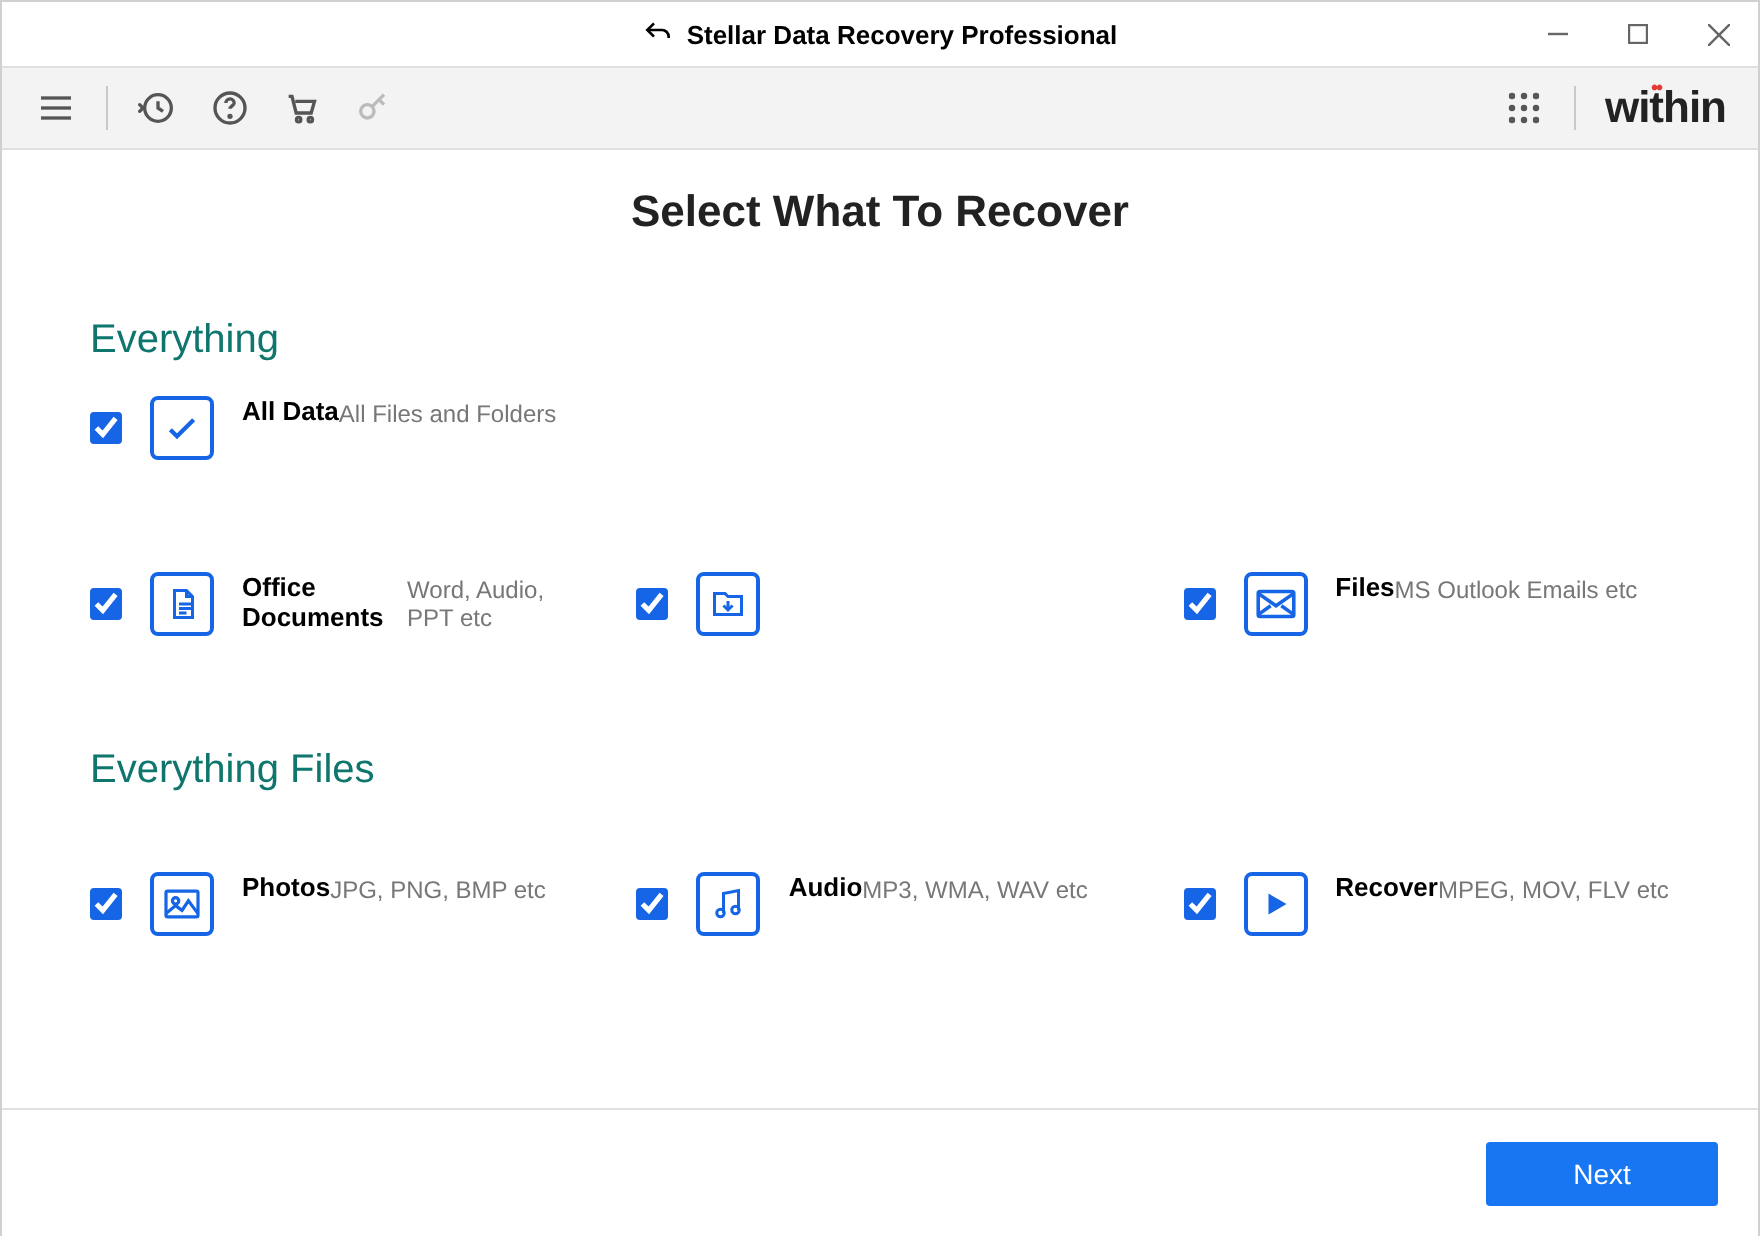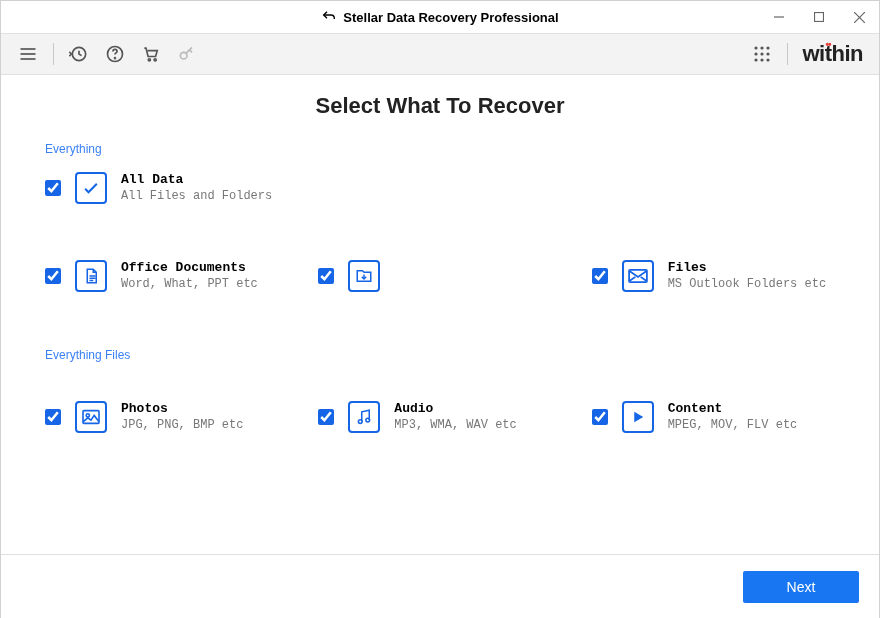--- a/index.html
+++ b/index.html
@@ -8,28 +8,28 @@
   .titlebar .title-group { display: flex; align-items: center; gap: 6px; }
   .titlebar .title-text { font-size: 13px; font-weight: 600; color: #000; }
   .win-controls { position: absolute; right: 0; top: 0; height: 32px; display: flex; align-items: center; }
   .win-btn { width: 40px; height: 32px; display: flex; align-items: center; justify-content: center; color: #555; }
   .toolbar { height: 42px; background: #f3f3f3; border-top: 1px solid #e0e0e0; border-bottom: 1px solid #e0e0e0; display: flex; align-items: center; padding: 0 16px; justify-content: space-between; }
   .toolbar-left { display: flex; align-items: center; gap: 14px; }
   .toolbar-right { display: flex; align-items: center; gap: 14px; }
   .tool-icon { width: 22px; height: 22px; display: flex; align-items: center; justify-content: center; color: #555; }
   .tool-sep { width: 1px; height: 22px; background: #c8c8c8; }
   .content { padding: 18px 44px 0 44px; }
-  .heading { text-align: center; font-size: 22px; font-weight: 600; color: #222; margin-bottom: 23px; }
-  .section-title { font-size: 12px; color: #3b82f6; margin-bottom: 16px; }
+  .heading { text-align: center; font-size: 22px; font-weight: 600; color: #222; margin-bottom: 40px; }
+  .section-title { font-size: 20px; color: #0f766e; margin-bottom: 16px; }
   .row3 { display: grid; grid-template-columns: repeat(3, 1fr); gap: 12px 30px; margin-bottom: 56px; margin-top: 39px; }
   .single { margin-bottom: 56px; }
   .opt { display: flex; align-items: flex-start; gap: 14px; }
   .chk { width: 16px; height: 16px; accent-color: #1565e6; margin-top: 8px; flex-shrink: 0; }
   .iconbox { width: 32px; height: 32px; border: 2px solid #1565e6; border-radius: 4px; display: flex; align-items: center; justify-content: center; flex-shrink: 0; color: #1565e6; }
-  .opt-text { display: flex; flex-direction: column; padding-top: 0; font-family: Liberation Mono, monospace; }
+  .opt-text { display: flex; padding-top: 0; }
   .opt-title { font-size: 13px; font-weight: 600; color: #000; }
   .opt-sub { font-size: 12px; color: #777; margin-top: 2px; }
   .footer { position: absolute; bottom: 0; left: 1px; right: 1px; height: 64px; border-top: 1px solid #e0e0e0; display: flex; align-items: center; justify-content: flex-end; padding: 16px 20px; background:#fff; }
   .next-btn { background: #1976f2; color: #fff; border: none; width: 116px; height: 32px; font-size: 14px; border-radius: 2px; cursor: pointer; }
   .logo { font-size: 22px; font-weight: 600; color: #222; letter-spacing: -0.5px; position: relative; }
   .logo .dots { position: absolute; top: -2px; left: 38%; font-size: 10px; color: #e53935; letter-spacing: -1px; }
   svg { display: block; }
 </style>
 </head>
 <body>
@@ -147,21 +147,21 @@
         <svg width="18" height="20" viewBox="0 0 24 24" fill="none" stroke="#1565e6" stroke-width="2">
             <path d="M7 3h8l4 4v14H7z"></path>
             <path d="M15 3v4h4"></path>
             <line x1="10" y1="12" x2="18" y2="12"></line>
             <line x1="10" y1="15" x2="18" y2="15"></line>
             <line x1="10" y1="18" x2="15" y2="18"></line>
           </svg>
       </div>
       <div class="opt-text">
         <span class="opt-title">Office Documents</span>
-        <span class="opt-sub">Word, What, PPT etc</span>
+        <span class="opt-sub">Word, Audio, PPT etc</span>
       </div>
     </div>
     <div class="opt">
       <input type="checkbox" class="chk" checked="" style="">
       <div class="iconbox">
         <svg width="20" height="18" viewBox="0 0 24 24" fill="none" stroke="#1565e6" stroke-width="2">
             <path d="M3 7V5h7l2 2h9v12H3z"></path>
             <path d="M12 10v6"></path>
             <path d="M9 13l3 3 3-3"></path>
           </svg>
@@ -171,21 +171,21 @@
       <input type="checkbox" class="chk" checked="" style="">
       <div class="iconbox">
         <svg width="22" height="16" viewBox="0 0 24 18" fill="none" stroke="#1565e6" stroke-width="2">
             <rect x="2" y="2" width="20" height="14" rx="1"></rect>
             <path d="M2 3l10 7L22 3"></path>
             <path d="M2 15l7-5M22 15l-7-5"></path>
           </svg>
       </div>
       <div class="opt-text">
         <span class="opt-title">Files</span>
-        <span class="opt-sub">MS Outlook Folders etc</span>
+        <span class="opt-sub">MS Outlook Emails etc</span>
       </div>
     </div>
   </div>
 
   <div class="section-title">Everything Files</div>
   <div class="row3" style="margin-bottom:0">
     <div class="opt">
       <input type="checkbox" class="chk" checked="" style="">
       <div class="iconbox">
         <svg width="20" height="16" viewBox="0 0 24 20" fill="none" stroke="#1565e6" stroke-width="2">
@@ -214,21 +214,21 @@
       </div>
     </div>
     <div class="opt">
       <input type="checkbox" class="chk" checked="" style="">
       <div class="iconbox">
         <svg width="18" height="18" viewBox="0 0 24 24" fill="#1565e6">
             <path d="M7 5l12 7-12 7z"></path>
           </svg>
       </div>
       <div class="opt-text">
-        <span class="opt-title">Content</span>
+        <span class="opt-title">Recover</span>
         <span class="opt-sub">MPEG, MOV, FLV etc</span>
       </div>
     </div>
   </div>
 </div>
 
 <div class="footer">
   <button class="next-btn">Next</button>
 </div>
 

